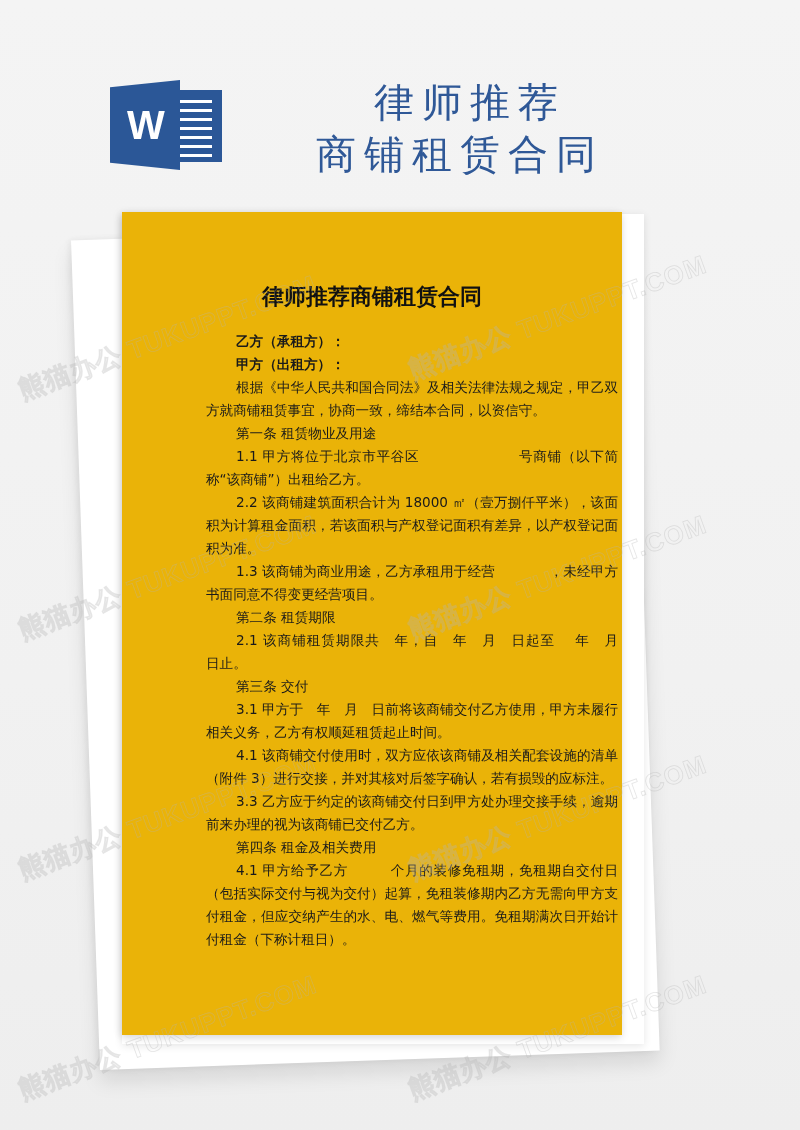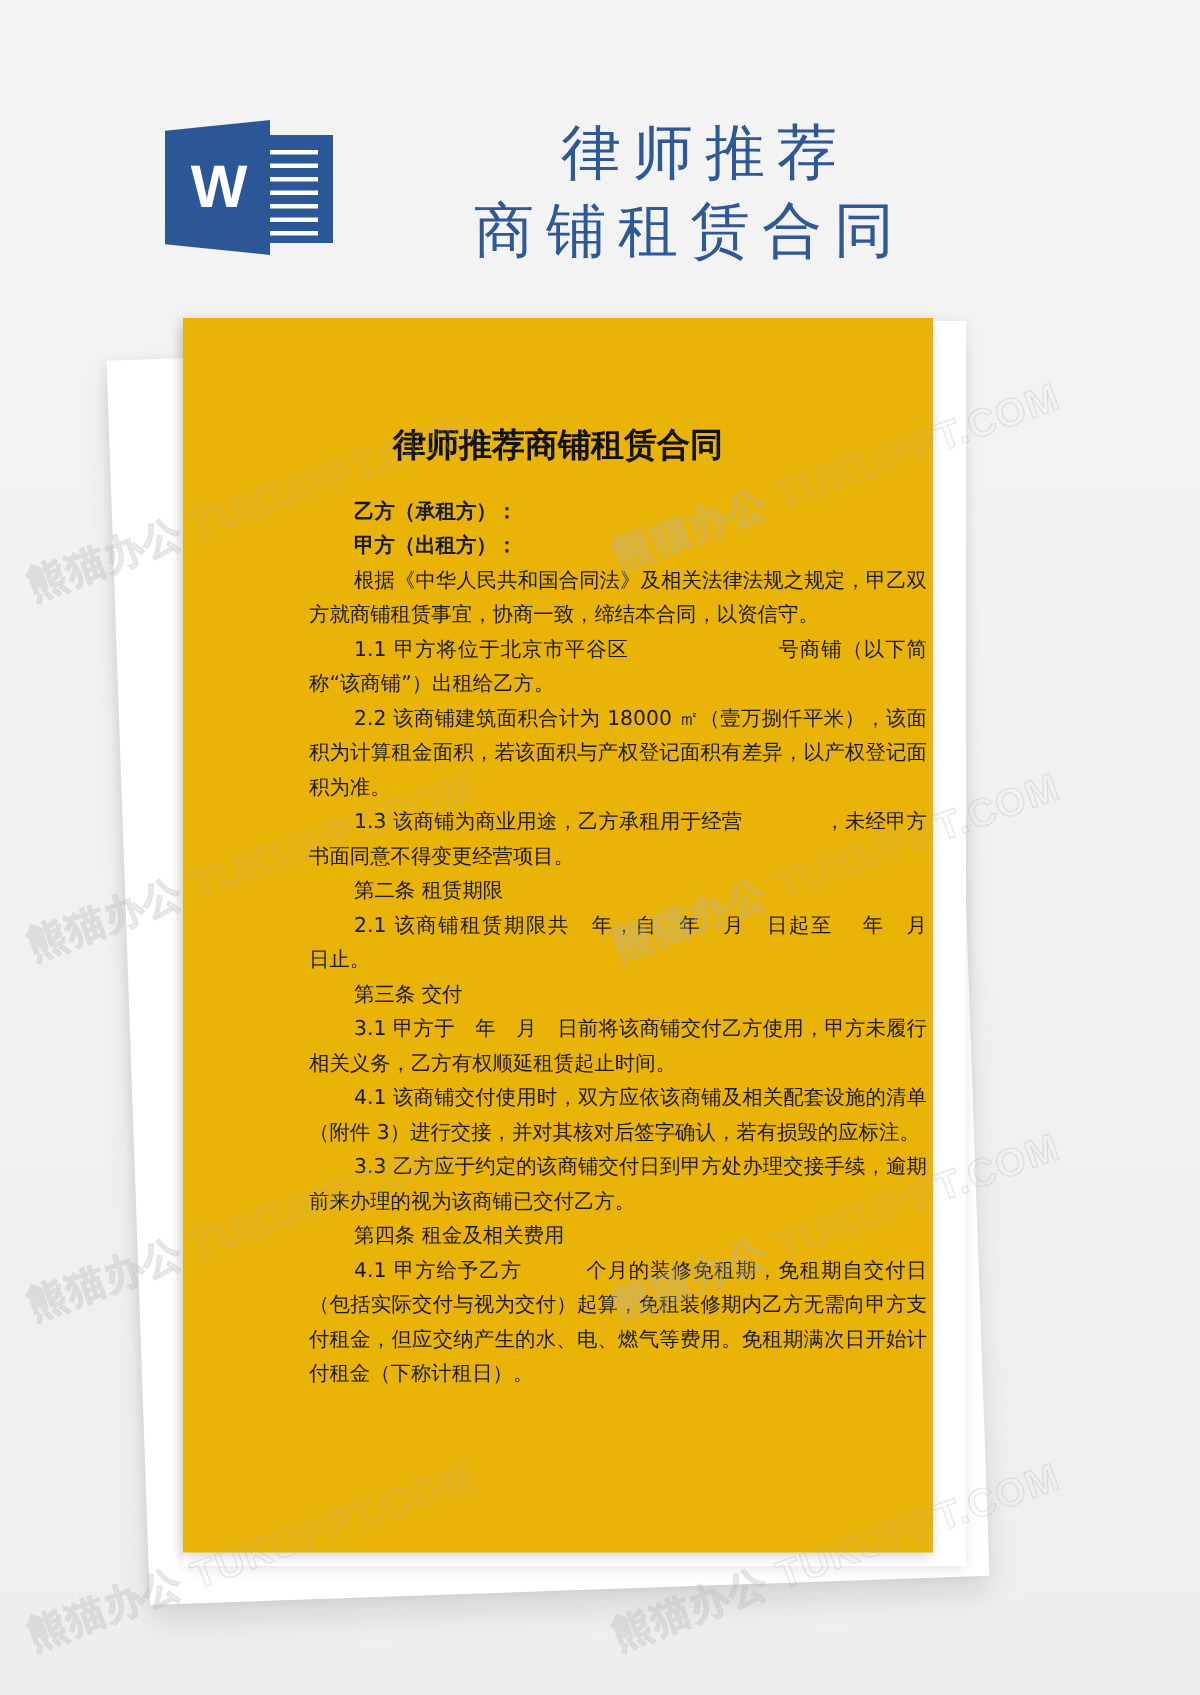--- a/index.html
+++ b/index.html
@@ -187,20 +187,21 @@
 <div class="paper-back"></div>
 <div class="paper-mid"></div>
 
 <div class="paper">
   <div class="doc-title">律师推荐商铺租赁合同</div>
 
   <div class="doc-body">
     <p class="party">乙方（承租方）：</p>
     <p class="party">甲方（出租方）：</p>
     <p>根据《中华人民共和国合同法》及相关法律法规之规定，甲乙双方就商铺租赁事宜，协商一致，缔结本合同，以资信守。</p>
+    <p class="article">第一条 租赁物业及用途</p>
     <p>1.1 甲方将位于北京市平谷区　　　　　　　号商铺（以下简称“该商铺”）出租给乙方。</p>
     <p>2.2 该商铺建筑面积合计为 18000 ㎡（壹万捌仟平米），该面积为计算租金面积，若该面积与产权登记面积有差异，以产权登记面积为准。</p>
     <p>1.3 该商铺为商业用途，乙方承租用于经营　　　　，未经甲方书面同意不得变更经营项目。</p>
     <p class="article">第二条 租赁期限</p>
     <p>2.1 该商铺租赁期限共　年，自　年　月　日起至　 年　月　日止。</p>
     <p class="article">第三条 交付</p>
     <p>3.1 甲方于　年　月　日前将该商铺交付乙方使用，甲方未履行相关义务，乙方有权顺延租赁起止时间。</p>
     <p>4.1 该商铺交付使用时，双方应依该商铺及相关配套设施的清单（附件 3）进行交接，并对其核对后签字确认，若有损毁的应标注。</p>
     <p>3.3 乙方应于约定的该商铺交付日到甲方处办理交接手续，逾期前来办理的视为该商铺已交付乙方。</p>
     <p class="article">第四条 租金及相关费用</p>

